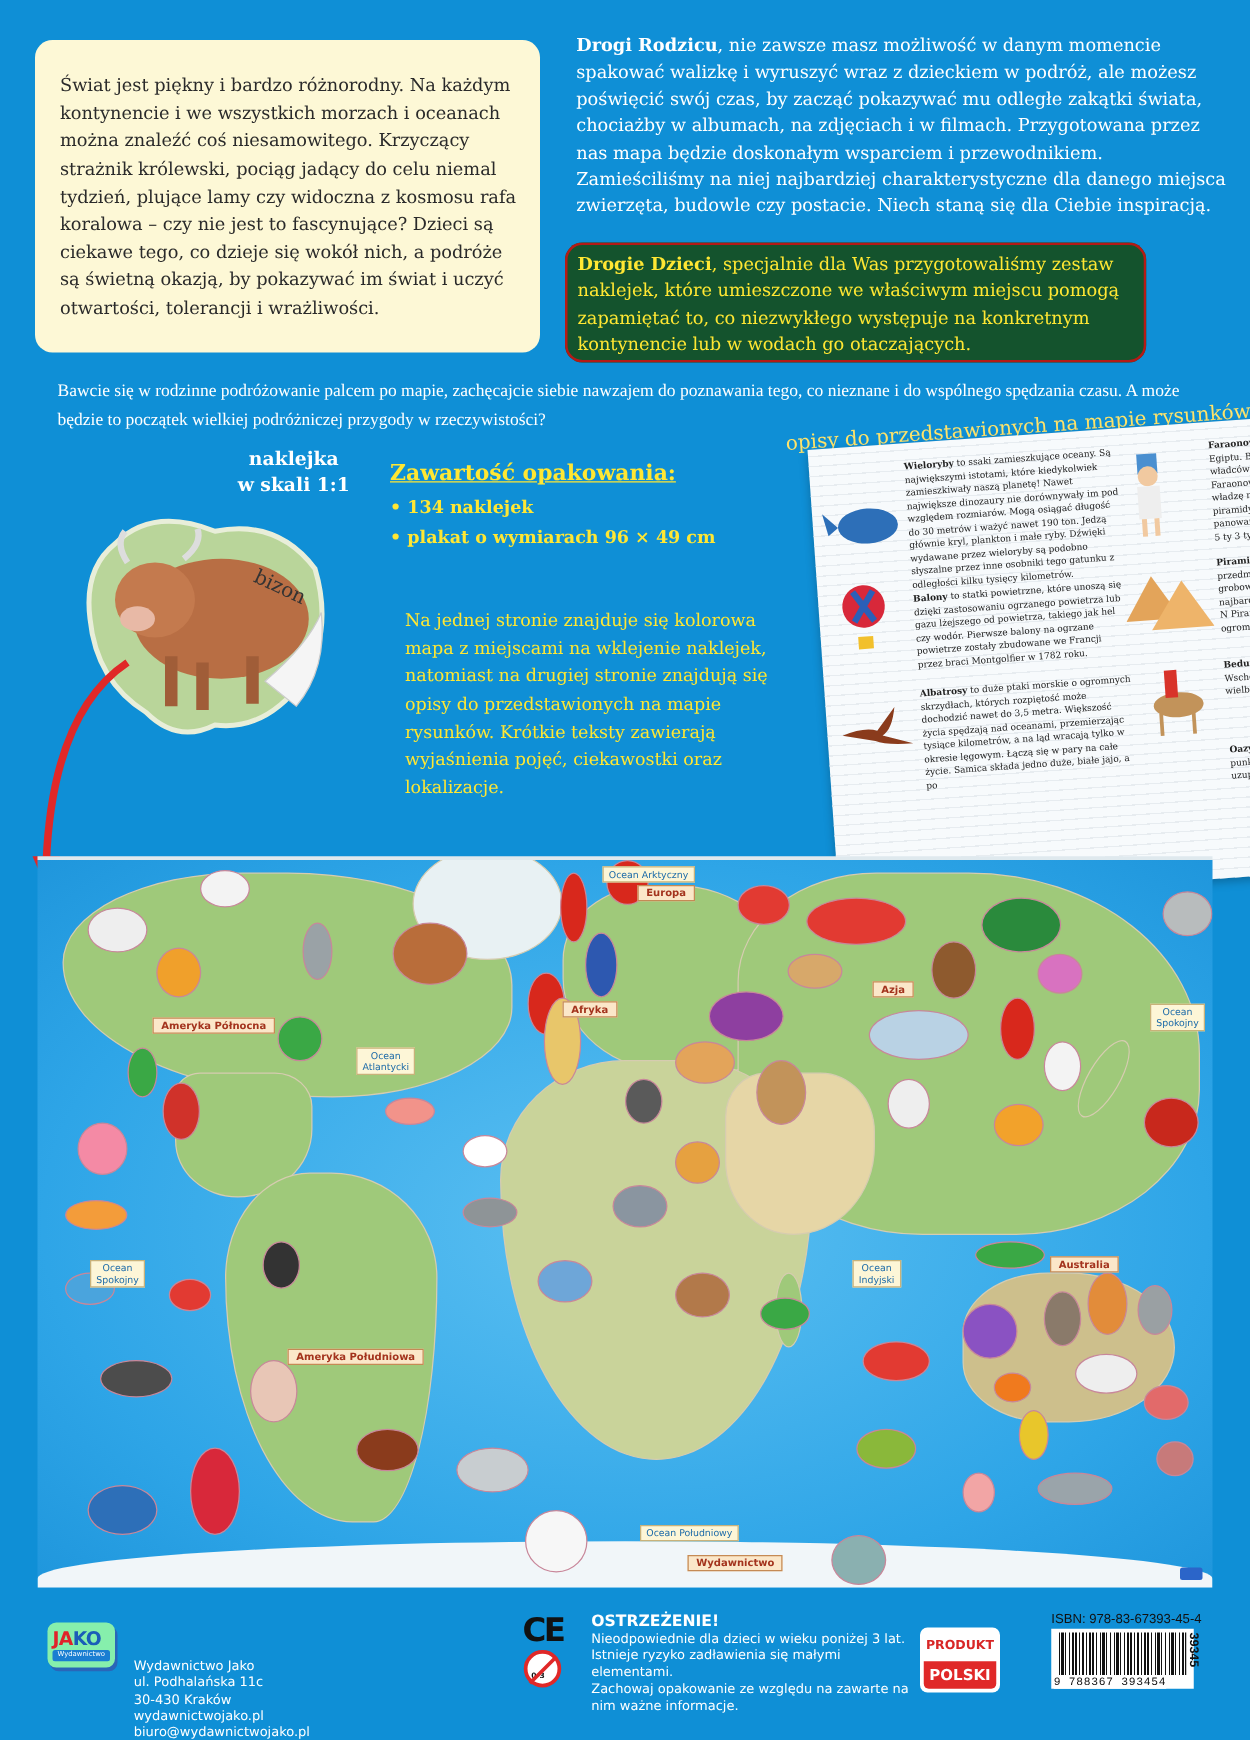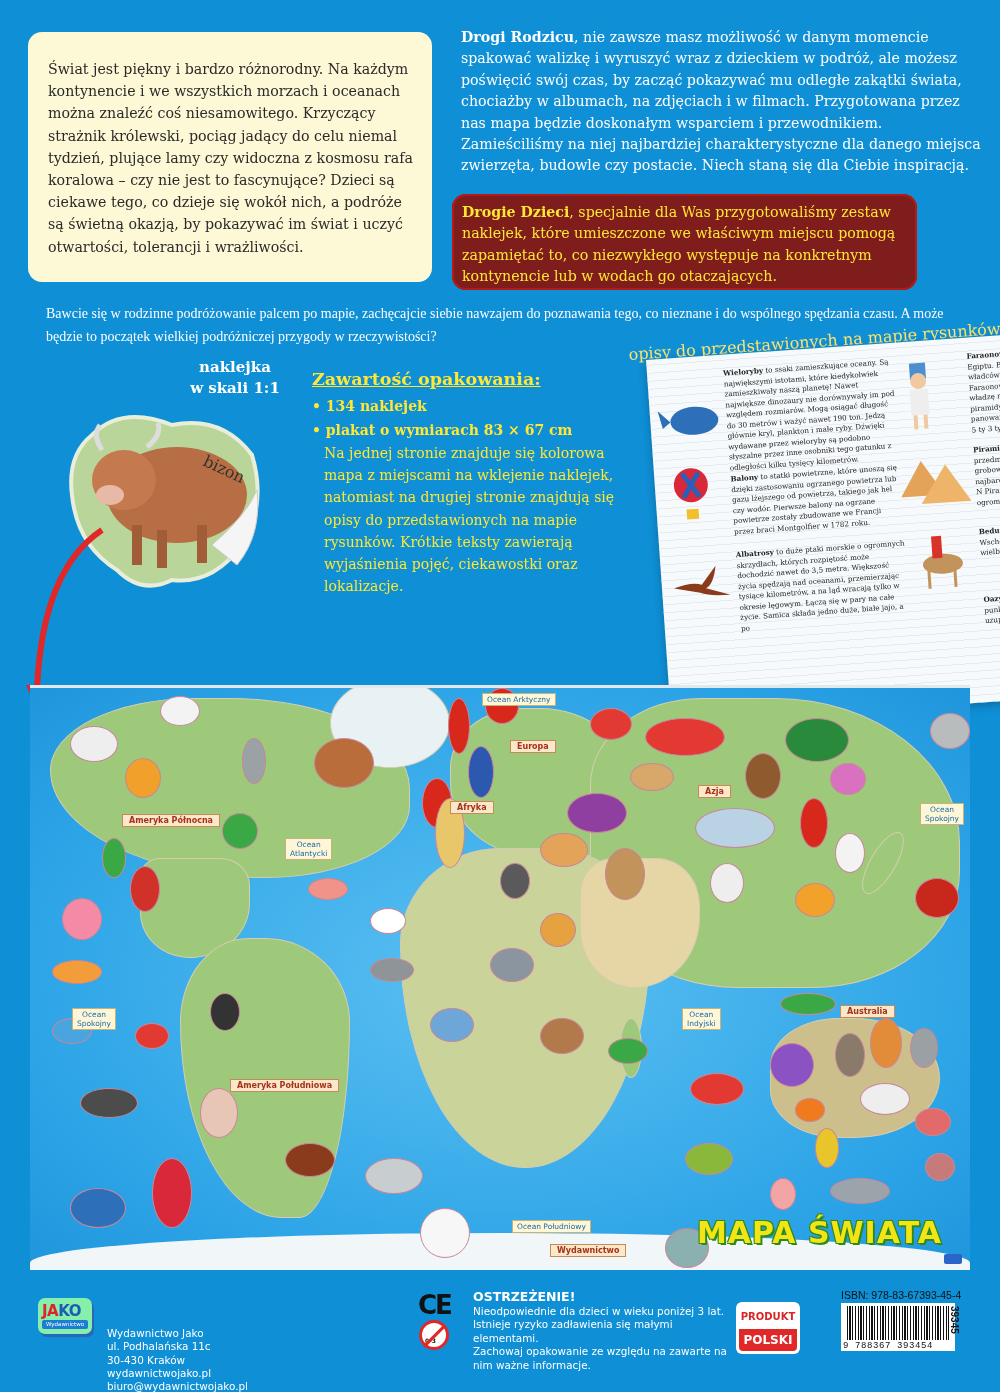--- a/index.html
+++ b/index.html
@@ -11,21 +11,21 @@
     background: #fdf8d6; border-radius: 14px; padding: 26px 18px 0 20px;
     font-size: 14.2px; line-height: 22.2px; color: #2a2a2a;
   }
   .parent-text {
     position: absolute; left: 461px; top: 27px; width: 520px;
     font-size: 14.2px; line-height: 21.4px; color: #fff;
   }
   .parent-text b { font-weight: bold; }
   .kids-box {
     position: absolute; left: 452px; top: 194px; width: 465px; height: 96px;
-    background: #7f1d1d; border-radius: 14px; padding: 8px 10px 0 10px;
+    background: #14532d; border-radius: 14px; padding: 8px 10px 0 10px;
     font-size: 14.2px; line-height: 21.4px; color: #ffe733;
     box-shadow: 0 0 0 2px #b51a16 inset;
   }
   .kids-box b { font-weight: bold; }
   .invite {
     position: absolute; left: 46px; top: 302px; width: 920px;
     font-family: "Liberation Serif", serif; font-size: 14px; line-height: 23px; color: #fff;
   }
 
   .sticker-label {
@@ -38,21 +38,21 @@
   .arrow { position: absolute; left: 22px; top: 520px; width: 90px; height: 190px; }
 
   .contents {
     position: absolute; left: 312px; top: 368px; width: 320px; color: #ffe733;
   }
   .contents-title {
     font-weight: bold; font-size: 17.5px; line-height: 22px;
     text-decoration: underline; margin-bottom: 4px;
   }
   .contents-item { font-weight: bold; font-size: 14px; line-height: 24px; }
-  .contents-desc { font-size: 14px; line-height: 22.2px; padding-left: 12px; }
+  .contents-desc { font-size: 14px; line-height: 22.2px; padding-left: 12px; margin-top: 44px; }
 
   .descs-sheet {
     position: absolute; left: 646px; top: 360px; width: 380px; height: 365px;
     background: #f7fafc; transform: rotate(-4deg); transform-origin: left top;
     box-shadow: 0 3px 8px rgba(0,0,0,0.25);
     background-image: repeating-linear-gradient(0deg, transparent 0 7px, #e7ecf0 7px 8px);
   }
   .descs-title {
     position: absolute; left: 628px; top: 345px; width: 360px;
     font-size: 16px; color: #ffe36a; transform: rotate(-4deg); transform-origin: left top;
@@ -145,21 +145,21 @@
   <text x="140" y="70" font-family="DejaVu Serif, serif" font-size="16" fill="#333" transform="rotate(25 140 70)">bizon</text>
 </svg>
 <svg class="arrow" viewBox="0 0 90 190">
   <path d="M80 10 Q20 50 15 170" stroke="#e02828" stroke-width="6" fill="none"></path>
   <polygon points="4,165 26,165 14,188" fill="#e02828"></polygon>
 </svg>
 
 <div class="contents">
   <div class="contents-title">Zawartość opakowania:</div>
   <div class="contents-item">• 134 naklejek</div>
-  <div class="contents-item">• plakat o wymiarach 83 × 67 cm</div>
+  <div class="contents-item">• plakat o wymiarach 96 × 49 cm</div>
   <div class="contents-desc">Na jednej stronie znajduje się kolorowa mapa z miejscami na wklejenie naklejek, natomiast na drugiej stronie znajdują się opisy do przedstawionych na mapie rysunków. Krótkie teksty zawierają wyjaśnienia pojęć, ciekawostki oraz lokalizacje.</div>
 </div>
 
 <div class="descs-title">opisy do przedstawionych na mapie rysunków</div>
 <div class="descs-sheet">
   <svg style="position:absolute;left:8px;top:40px" width="62" height="42" viewBox="0 0 62 42">
       <ellipse cx="36" cy="24" rx="24" ry="14" fill="#2d6fb8"></ellipse>
       <path d="M12 24 L0 12 L4 30Z" fill="#2d6fb8"></path>
     </svg>
   <svg style="position:absolute;left:18px;top:110px" width="36" height="56" viewBox="0 0 36 56">
@@ -273,21 +273,21 @@
   <div class="stk" style="left:635px;top:540px;width:44px;height:40px;background:#8ab0b0;"></div>
   <div class="stk" style="left:840px;top:330px;width:32px;height:50px;background:#e28c3a;"></div>
   <div class="stk" style="left:880px;top:340px;width:28px;height:40px;background:#9aa0a3;"></div>
   <div class="stk" style="left:805px;top:345px;width:30px;height:44px;background:#8a7a6a;"></div>
   <div class="stk" style="left:830px;top:395px;width:50px;height:32px;background:#eee;"></div>
   <div class="stk" style="left:885px;top:420px;width:36px;height:28px;background:#e26a6a;"></div>
   <div class="stk" style="left:895px;top:465px;width:30px;height:28px;background:#c77a7a;"></div>
 
   <div class="map-label" style="left:92px;top:126px;text-align:center;">Ameryka Północna</div>
   <div class="map-label" style="left:200px;top:391px;">Ameryka Południowa</div>
-  <div class="map-label" style="left:480px;top:20px;margin-top:32px;">Europa</div>
+  <div class="map-label" style="left:480px;top:20px;">Europa</div>
   <div class="map-label" style="left:668px;top:97px;">Azja</div>
   <div class="map-label" style="left:420px;top:113px;">Afryka</div>
   <div class="map-label" style="left:810px;top:317px;">Australia</div>
   <div class="map-label" style="left:520px;top:556px;">Wydawnictwo</div>
 
   <div class="ocean-label" style="left:452px;top:5px;">
     <div>Ocean Arktyczny</div>
   </div>
   <div class="ocean-label" style="left:255px;top:150px;">
     <div>Ocean</div>
@@ -302,21 +302,20 @@
       <div>Spokojny</div>
   </div>
   <div class="ocean-label" style="left:652px;top:320px;">
     <div>Ocean</div>
       <div>Indyjski</div>
   </div>
   <div class="ocean-label" style="left:482px;top:532px;">
     <div>Ocean Południowy</div>
   </div>
 
-  <div class="map-title">MAPA ŚWIATA</div>
   <div class="jako-mini"></div>
 </div>
 
 <div class="footer">
   <div class="logo">
     <div class="logo-text"><span style="color:#e0232a">JA</span><span>KO</span></div>
     <div class="logo-sub">Wydawnictwo</div>
   </div>
   <div class="pub-col" style="left:107px;">
     <div>Wydawnictwo Jako</div>

